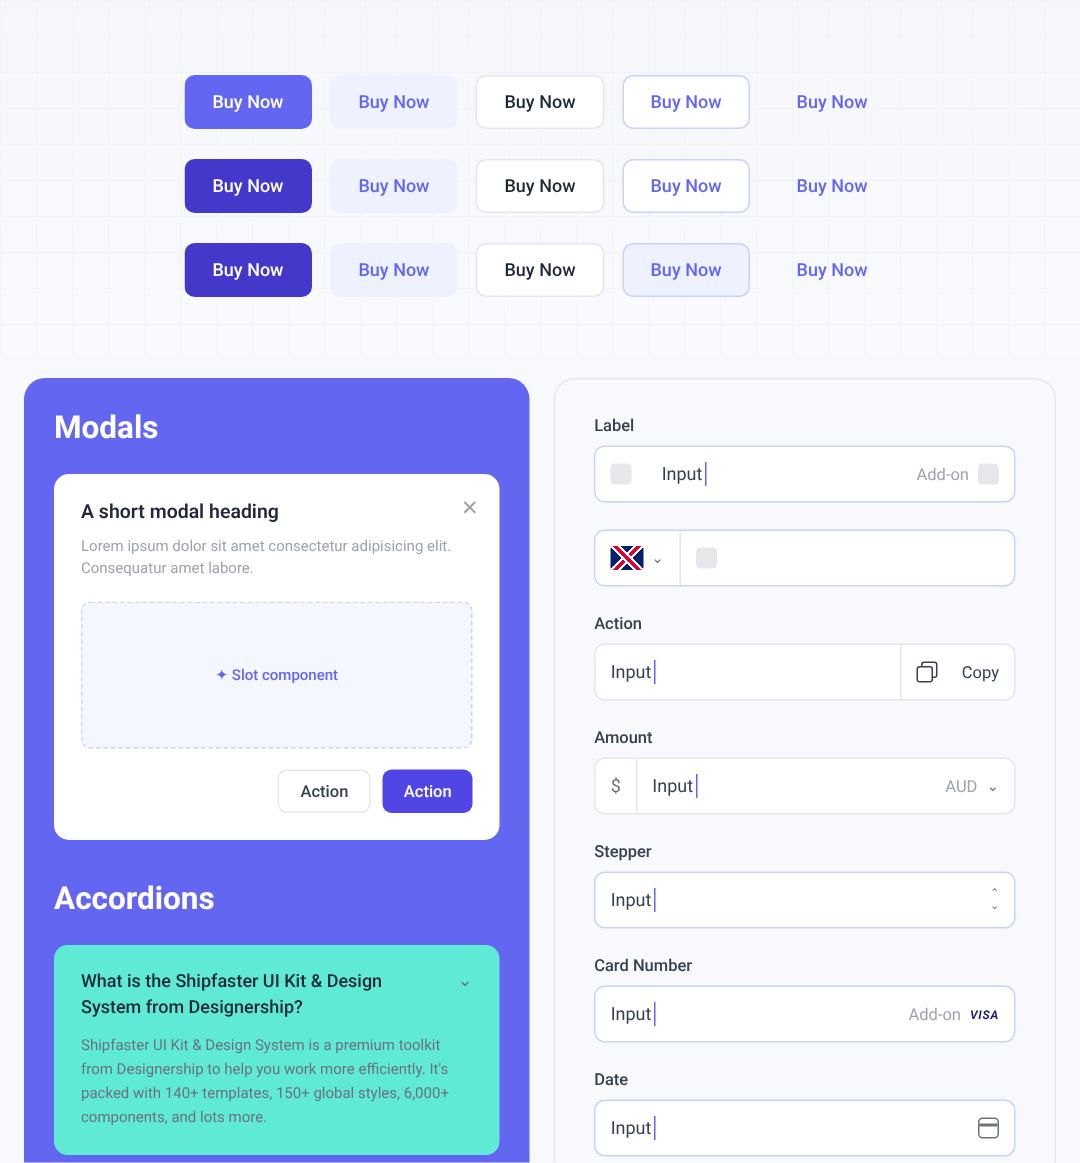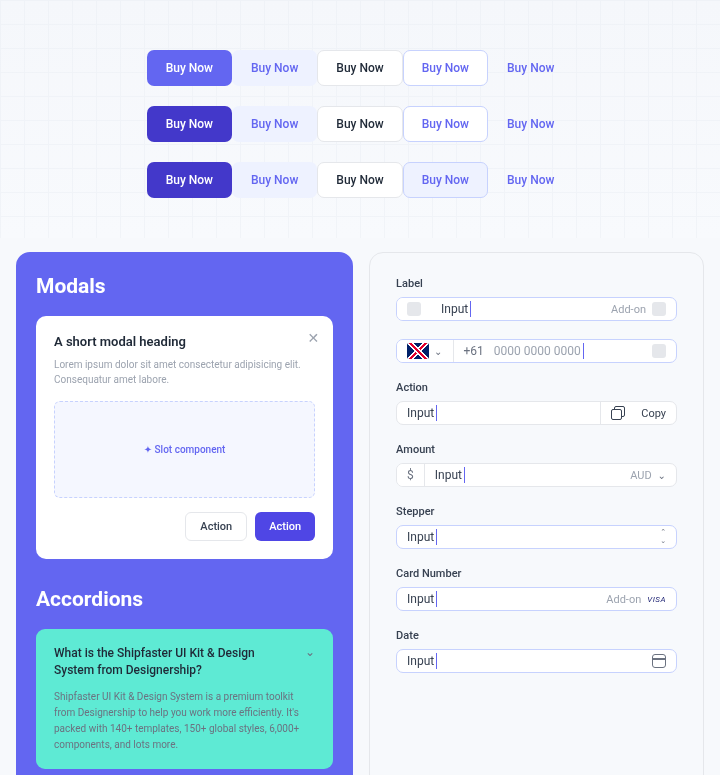--- a/index.html
+++ b/index.html
@@ -1,20 +1,20 @@
 <!DOCTYPE html>
 <html><head>
 <meta charset="utf-8">
 <style>
 *{margin:0;padding:0;box-sizing:border-box;font-family:-apple-system,BlinkMacSystemFont,'Segoe UI',Roboto,sans-serif}
 body{background:#f7f9fc;width:720px;height:775px;overflow:hidden}
 .top-section{background:linear-gradient(180deg,#f5f7fb 0%,#f8fafd 100%);padding:50px 0 40px;position:relative}
 .top-section::before{content:'';position:absolute;inset:0;background-image:linear-gradient(#e8ecf3 1px,transparent 1px),linear-gradient(90deg,#e8ecf3 1px,transparent 1px);background-size:24px 24px;opacity:0.4;pointer-events:none}
 .button-grid{display:flex;flex-direction:column;gap:20px;align-items:center;position:relative;z-index:1}
-.button-row{display:flex;}
+.button-row{display:flex;gap:12px}
 .btn{padding:10px 18px;border-radius:7px;font-size:12px;font-weight:500;cursor:pointer;border:1px solid transparent;white-space:nowrap}
 .btn-primary{background:#6366f1;color:#fff}
 .btn-primary-dark{background:#4338ca;color:#fff}
 .btn-light{background:#eef2ff;color:#6366f1}
 .btn-outline{background:#fff;color:#1f2937;border:1px solid #e5e7eb}
 .btn-outline-primary{background:#fff;color:#6366f1;border:1px solid #c7d2fe}
 .btn-outline-primary-light{background:#eef2ff;color:#6366f1;border:1px solid #c7d2fe}
 .btn-ghost{background:transparent;color:#6366f1}
 .bottom-section{display:flex;gap:16px;padding:14px 16px}
 .left-panel{flex:0 0 49%;background:#6366f1;border-radius:14px;padding:22px 20px;color:#fff}
@@ -29,40 +29,40 @@
 .modal-btn-secondary{background:#fff;border:1px solid #e5e7eb;color:#374151}
 .modal-btn-primary{background:#4f46e5;color:#fff;border:none}
 .accordion{background:#5eead4;border-radius:9px;padding:16px 18px;color:#1f2937;margin-bottom:8px}
 .accordion-header{display:flex;justify-content:space-between;align-items:flex-start;cursor:pointer}
 .accordion-title{font-size:12px;font-weight:500;line-height:1.4;padding-right:20px}
 .accordion-chevron{color:#6b7280;font-size:12px}
 .accordion-body{font-size:10px;color:#6b7280;line-height:1.6;margin-top:10px}
 .right-panel{flex:1;background:#f7f9fc;border:1px solid #e5e7eb;border-radius:14px;padding:24px 26px}
 .form-group{margin-bottom:18px}
 .form-label{display:block;font-size:11px;color:#374151;font-weight:500;margin-bottom:7px}
-.input-wrap{display:flex;align-items:center;background:#fff;border:1px solid #c7d2fe;border-radius:7px;padding:0;height:24px;overflow:hidden}
+.input-wrap{display:flex;align-items:center;background:#fff;border:1px solid #c7d2fe;border-radius:7px;padding:0;height:38px;overflow:hidden}
 .input-wrap.plain{border-color:#e5e7eb}
 .input-prefix{display:flex;align-items:center;padding:0 10px;color:#6b7280;font-size:12px;height:100%;background:#fff}
 .input-prefix.bordered{border-right:1px solid #e5e7eb}
 .input-prefix-box{width:14px;height:14px;background:#e5e7eb;border-radius:3px}
 .input-field{flex:1;display:flex;align-items:center;padding:0 10px;font-size:12px;color:#374151;height:100%;gap:2px}
 .cursor{display:inline-block;width:1px;height:16px;background:#6366f1;vertical-align:middle}
 .input-suffix{display:flex;align-items:center;gap:6px;padding:0 10px;color:#9ca3af;font-size:11px;height:100%}
 .input-suffix.bordered{border-left:1px solid #e5e7eb}
 .input-suffix-box{width:14px;height:14px;background:#e5e7eb;border-radius:3px}
 .flag{display:inline-flex;width:22px;height:16px;background:linear-gradient(180deg,#012169 50%,#012169 50%);border-radius:2px;position:relative;overflow:hidden}
 .flag::before{content:'';position:absolute;inset:0;background:linear-gradient(45deg,transparent 40%,#fff 40%,#fff 45%,#E4002B 45%,#E4002B 55%,#fff 55%,#fff 60%,transparent 60%),linear-gradient(-45deg,transparent 40%,#fff 40%,#fff 45%,#E4002B 45%,#E4002B 55%,#fff 55%,#fff 60%,transparent 60%)}
 .chev-down{font-size:10px;color:#6b7280}
 .copy-icon{width:14px;height:14px;display:inline-block;position:relative}
 .copy-icon::before{content:'';position:absolute;width:9px;height:9px;border:1.5px solid #374151;border-radius:2px;top:0;right:0}
 .copy-icon::after{content:'';position:absolute;width:9px;height:9px;border:1.5px solid #374151;border-radius:2px;bottom:0;left:0;background:#fff}
 .calendar-icon{width:14px;height:14px;border:1.5px solid #6b7280;border-radius:3px;position:relative}
 .calendar-icon::before{content:'';position:absolute;top:3px;left:0;right:0;height:1.5px;background:#6b7280}
 .stepper-icon{display:flex;flex-direction:column;gap:2px;font-size:7px;color:#6b7280;line-height:1}
-.visa-badge{font-size:8px;font-weight:400;color:#1a1f71;letter-spacing:0.5px;font-style:italic}
+.visa-badge{font-size:8px;font-weight:700;color:#1a1f71;letter-spacing:0.5px;font-style:italic}
 </style>
 </head>
 <body>
 
 <div class="top-section">
   <div class="button-grid">
     <div class="button-row">
       <button class="btn btn-primary">Buy Now</button>
       <button class="btn btn-light">Buy Now</button>
       <button class="btn btn-outline">Buy Now</button>
@@ -128,25 +128,20 @@
           </div>
       </div>
     </div>
 
     <div class="form-group">
       <div class="input-wrap">
         <div class="input-prefix bordered" style="gap:5px">
             <span class="flag"></span>
             <span class="chev-down">⌄</span>
           </div>
-        <div class="input-field">
-            <span style="color:#6b7280;margin-right:8px">+61</span>
-            <span style="color:#9ca3af">0000 0000 0000</span>
-            <span class="cursor"></span>
-          </div>
         <div class="input-suffix">
             <span class="input-suffix-box"></span>
           </div>
       </div>
     </div>
 
     <div class="form-group">
       <label class="form-label">Action</label>
       <div class="input-wrap plain">
         <div class="input-field">

